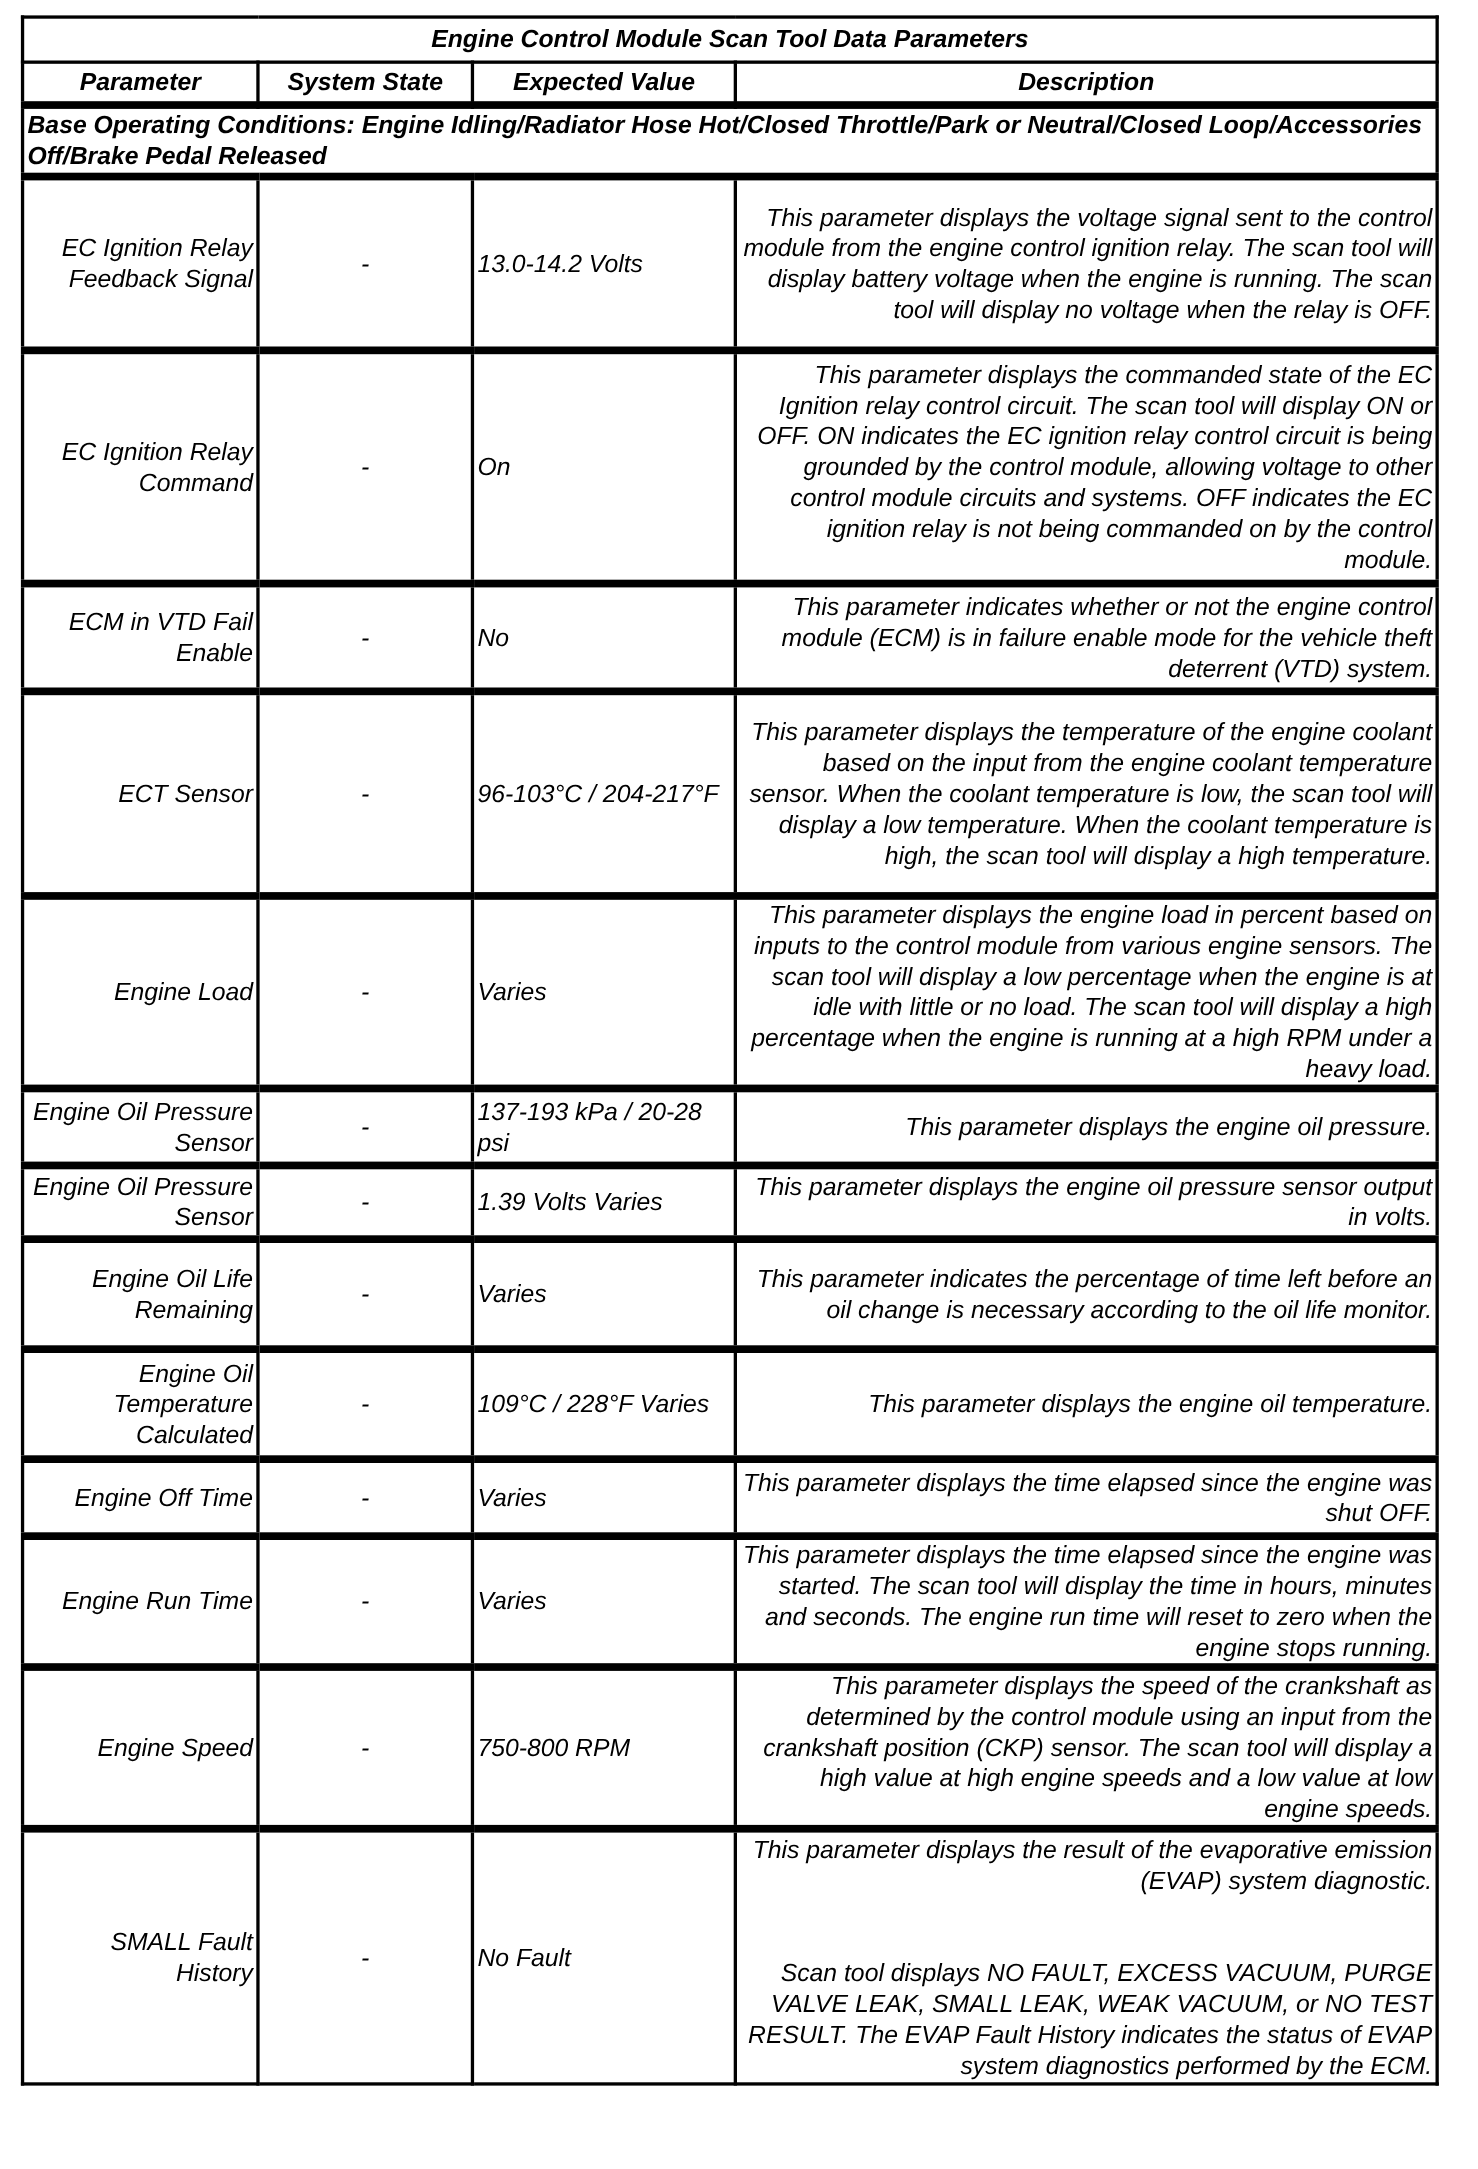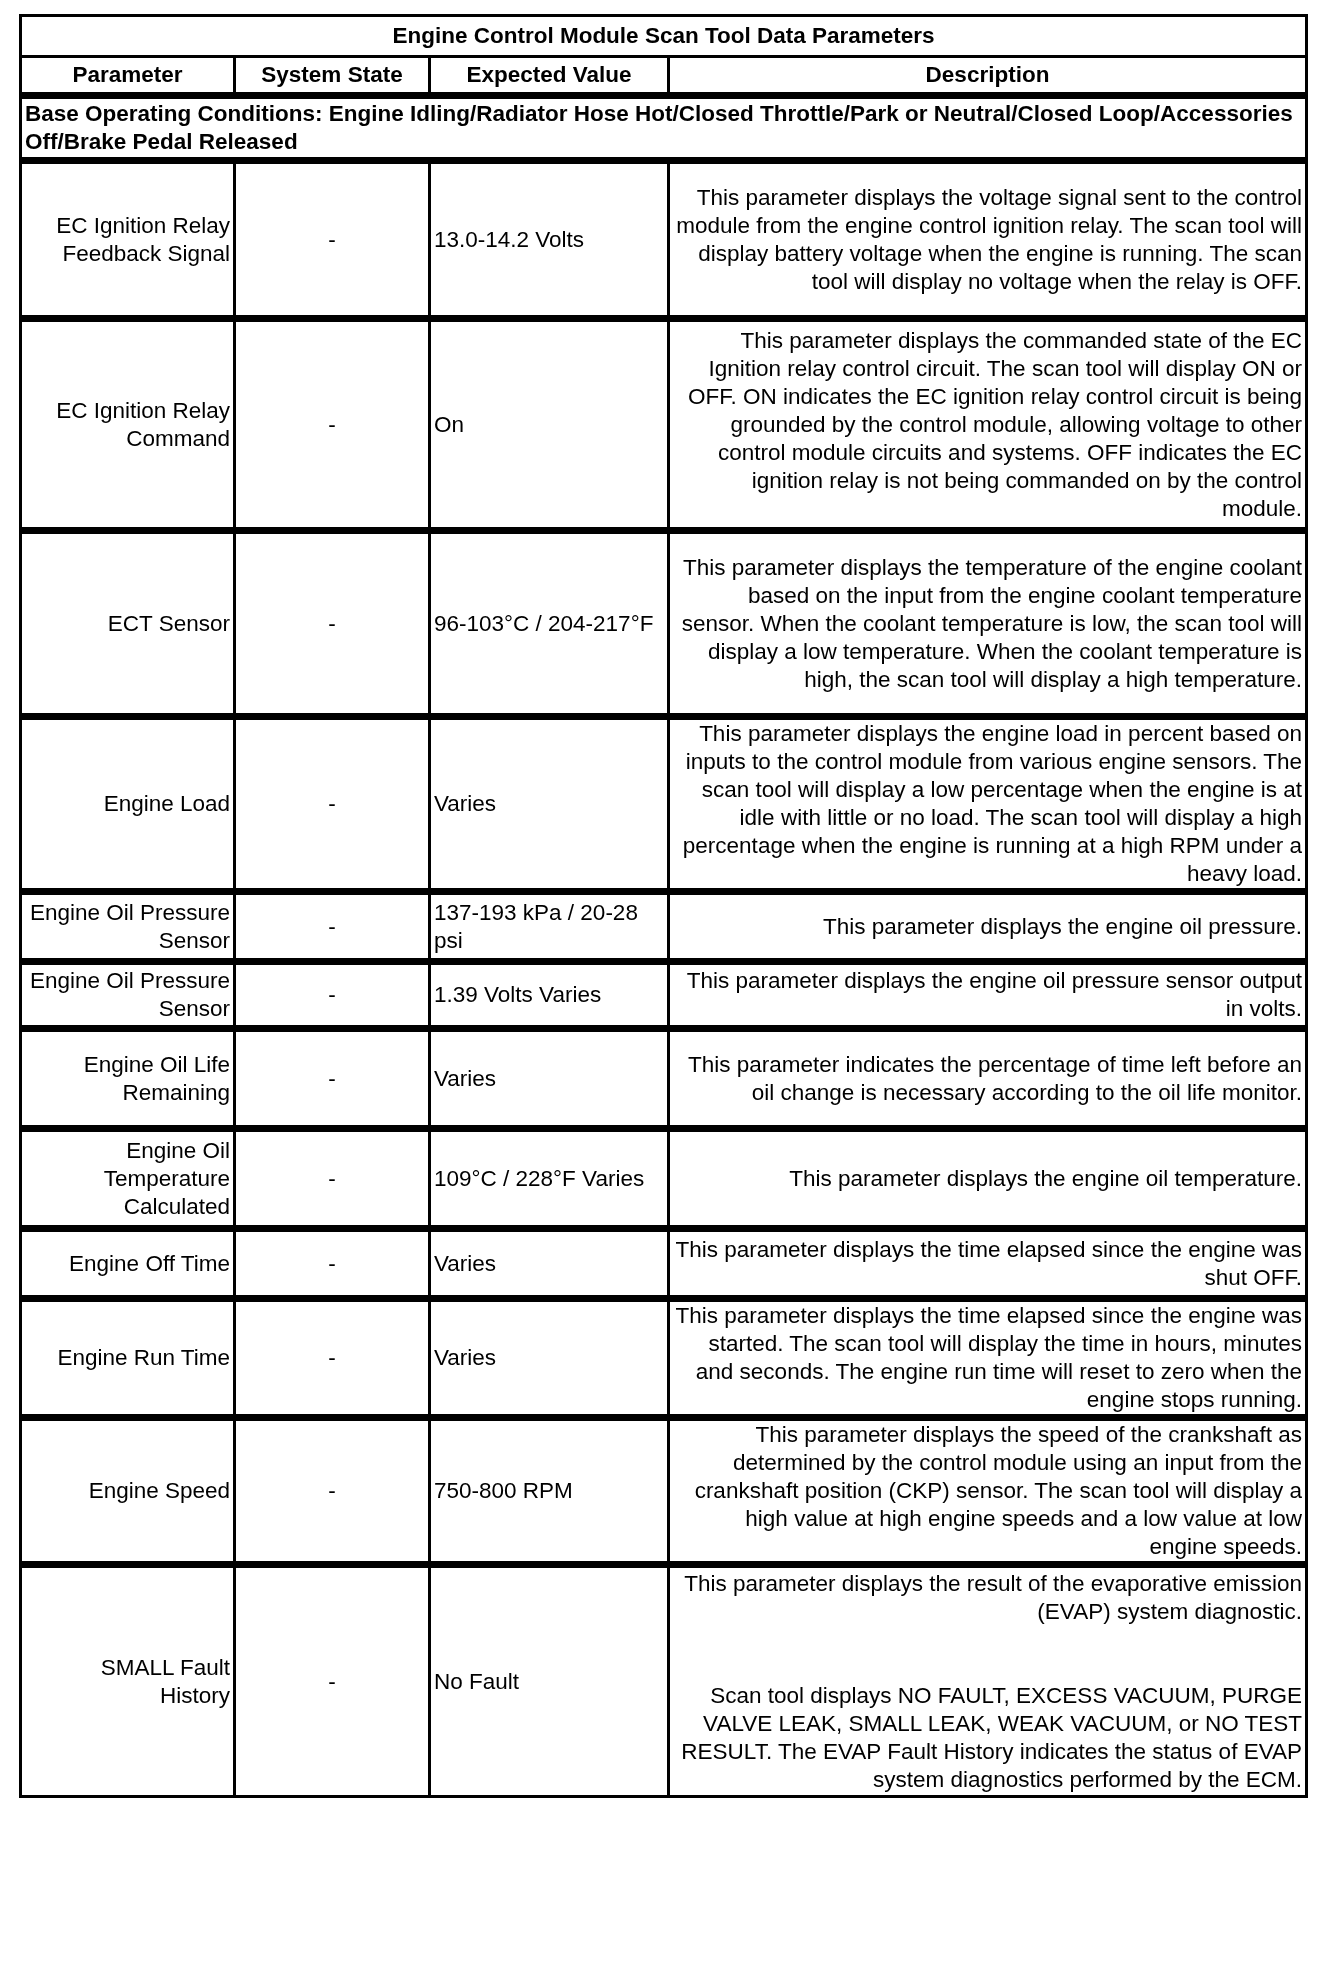--- a/index.html
+++ b/index.html
@@ -1,17 +1,17 @@
 <!DOCTYPE html>
 <html><head>
 <meta charset="utf-8">
 <style>
   html, body { margin: 0; padding: 0; background: #ffffff; }
   body { width: 1344px; height: 1972px; position: relative; overflow: hidden; }
-  .page { position: absolute; left: 19px; top: 14px; width: 1082px; }
+  .page { position: absolute; left: 19px; top: 14px; width: 1082px; font-style: italic; }
   table.ecm {
     border-collapse: collapse;
     width: 1286px;
     table-layout: fixed;
     font-family: "Liberation Sans", sans-serif;
     color: #000;
     font-size: 22.5px;
     line-height: 28px;
   }
   table.ecm td, table.ecm th {
@@ -65,20 +65,26 @@
         <td class="desc">This parameter displays the voltage signal sent to the control module from the engine control ignition relay. The scan tool will display battery voltage when the engine is running. The scan tool will display no voltage when the relay is OFF.</td>
       </tr>
 
       <tr class="body-row" style="height:212px">
         <td class="param">EC Ignition Relay Command</td>
         <td class="state">-</td>
         <td class="expected">On</td>
         <td class="desc">This parameter displays the commanded state of the EC Ignition relay control circuit. The scan tool will display ON or OFF. ON indicates the EC ignition relay control circuit is being grounded by the control module, allowing voltage to other control module circuits and systems. OFF indicates the EC ignition relay is not being commanded on by the control module.</td>
       </tr>
 
+      <tr class="body-row" style="height:98px">
+        <td class="param">ECM in VTD Fail Enable</td>
+        <td class="state">-</td>
+        <td class="expected">No</td>
+        <td class="desc">This parameter indicates whether or not the engine control module (ECM) is in failure enable mode for the vehicle theft deterrent (VTD) system.</td>
+      </tr>
 
       <tr class="body-row" style="height:186px">
         <td class="param">ECT Sensor</td>
         <td class="state">-</td>
         <td class="expected">96-103°C / 204-217°F</td>
         <td class="desc">This parameter displays the temperature of the engine coolant based on the input from the engine coolant temperature sensor. When the coolant temperature is low, the scan tool will display a low temperature. When the coolant temperature is high, the scan tool will display a high temperature.</td>
       </tr>
 
       <tr class="body-row" style="height:175px">
         <td class="param">Engine Load</td>

